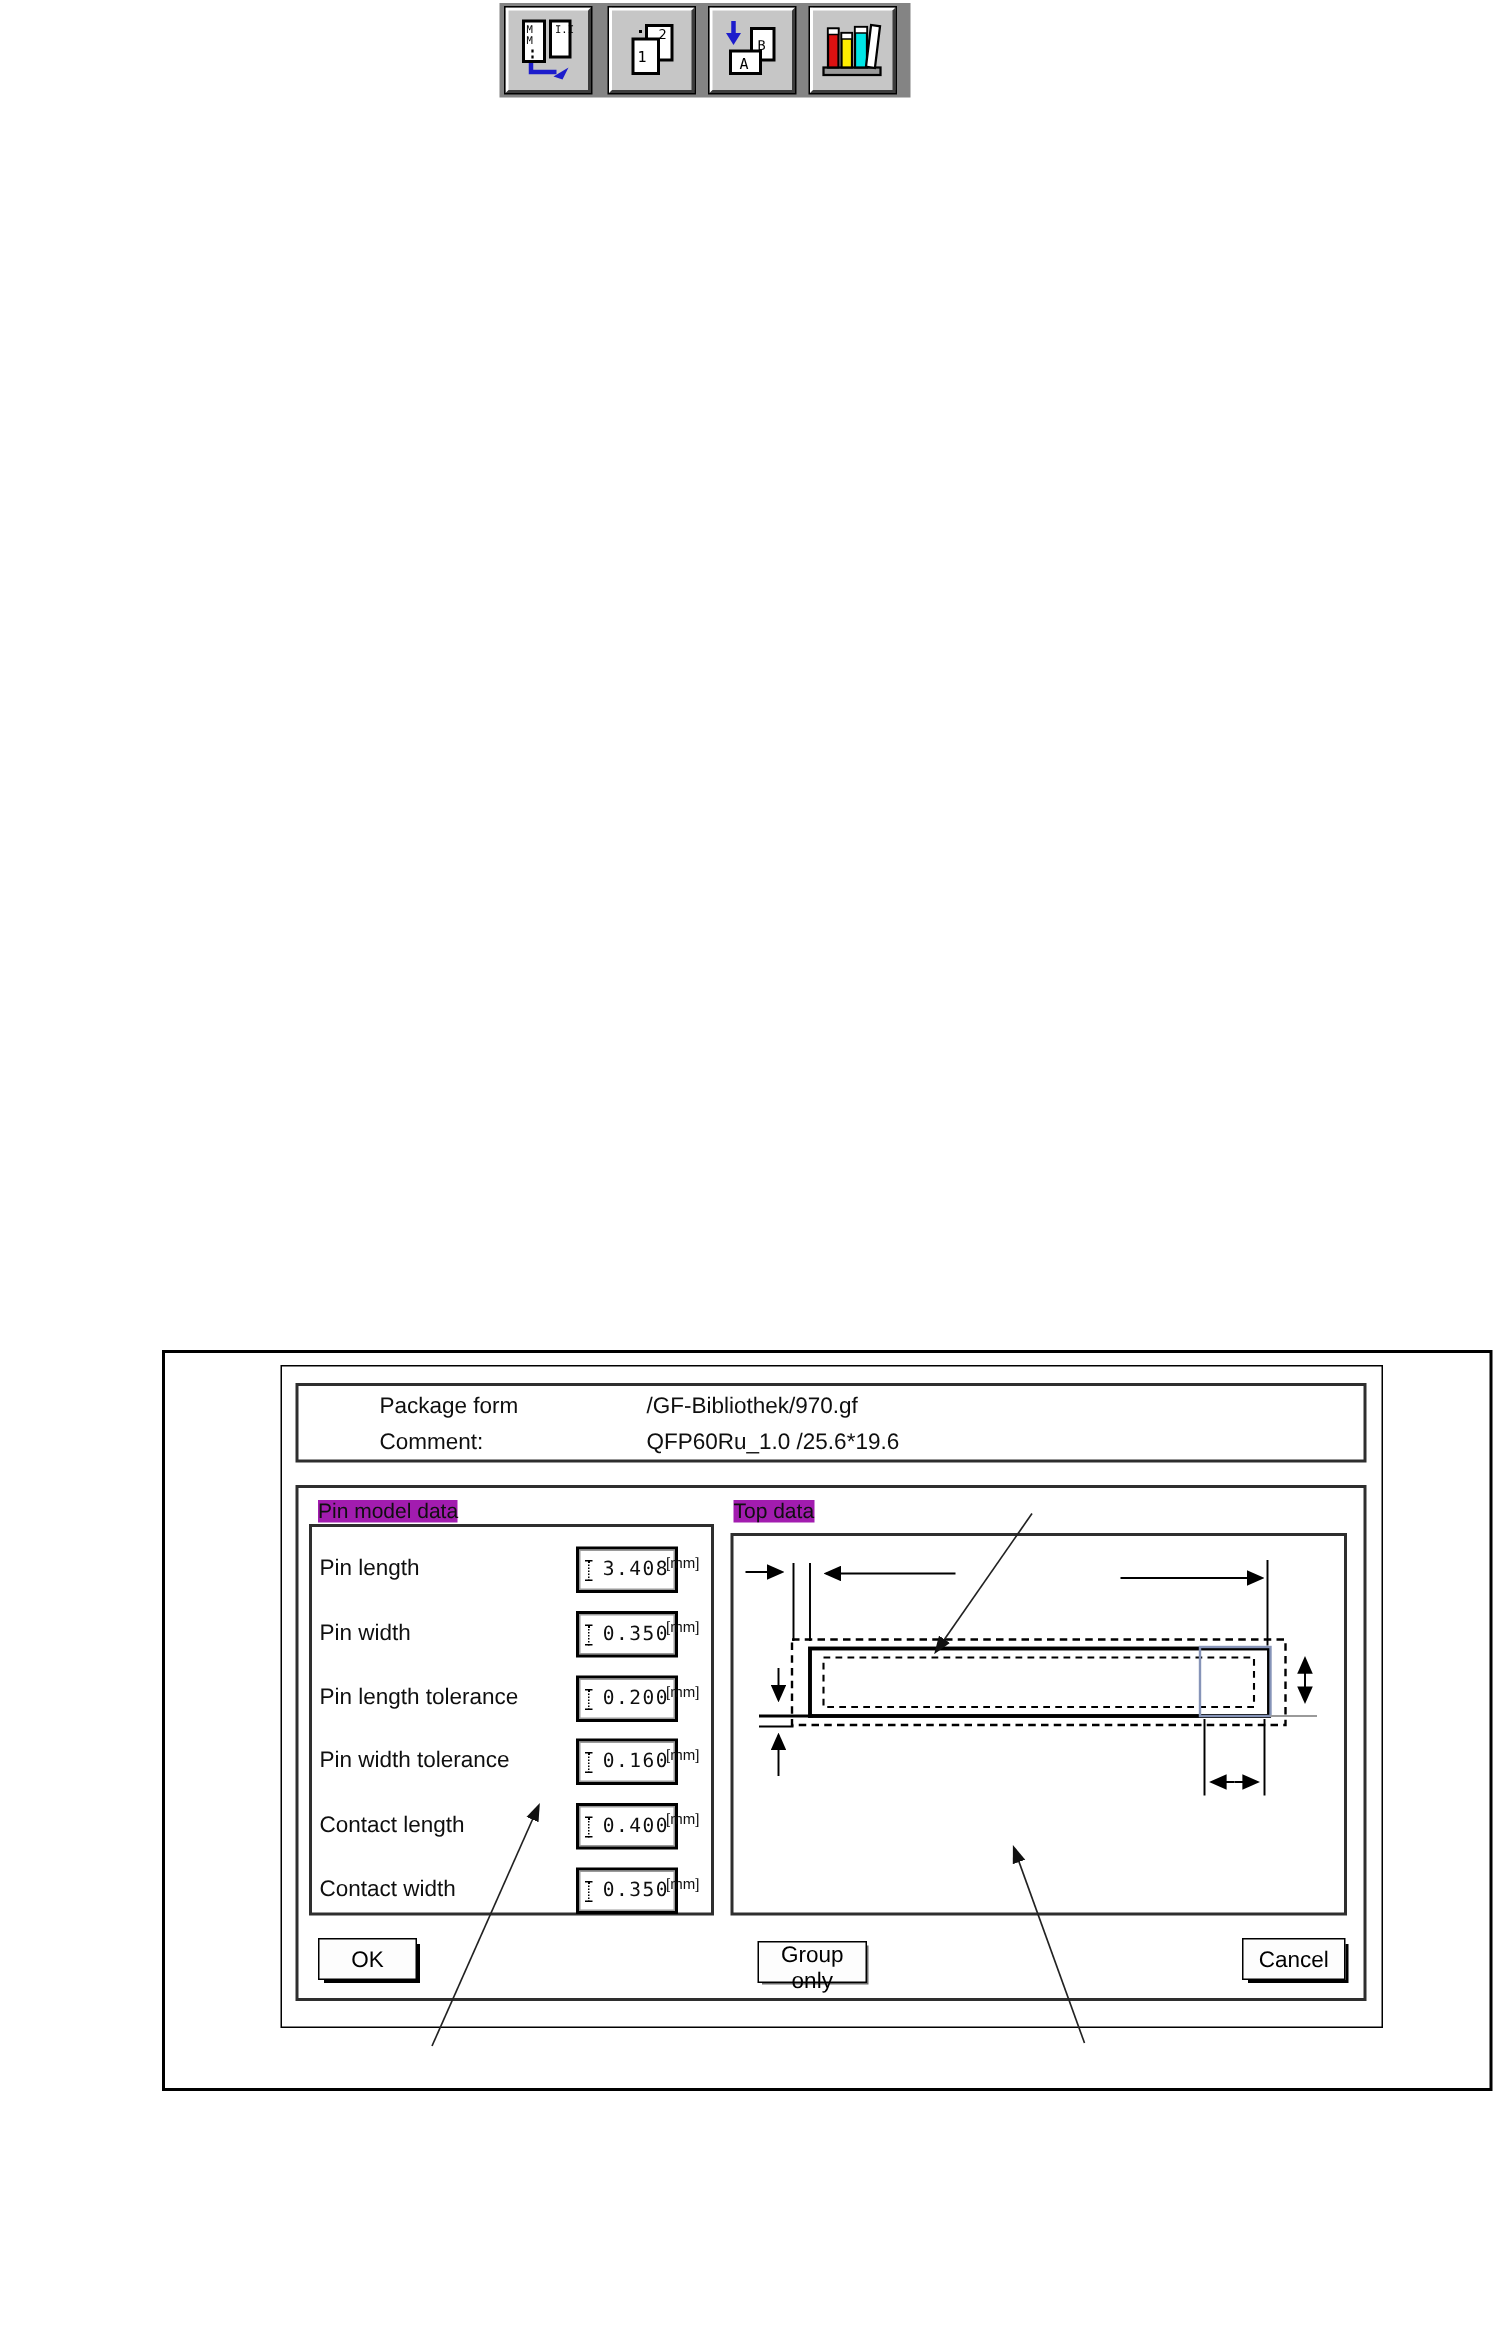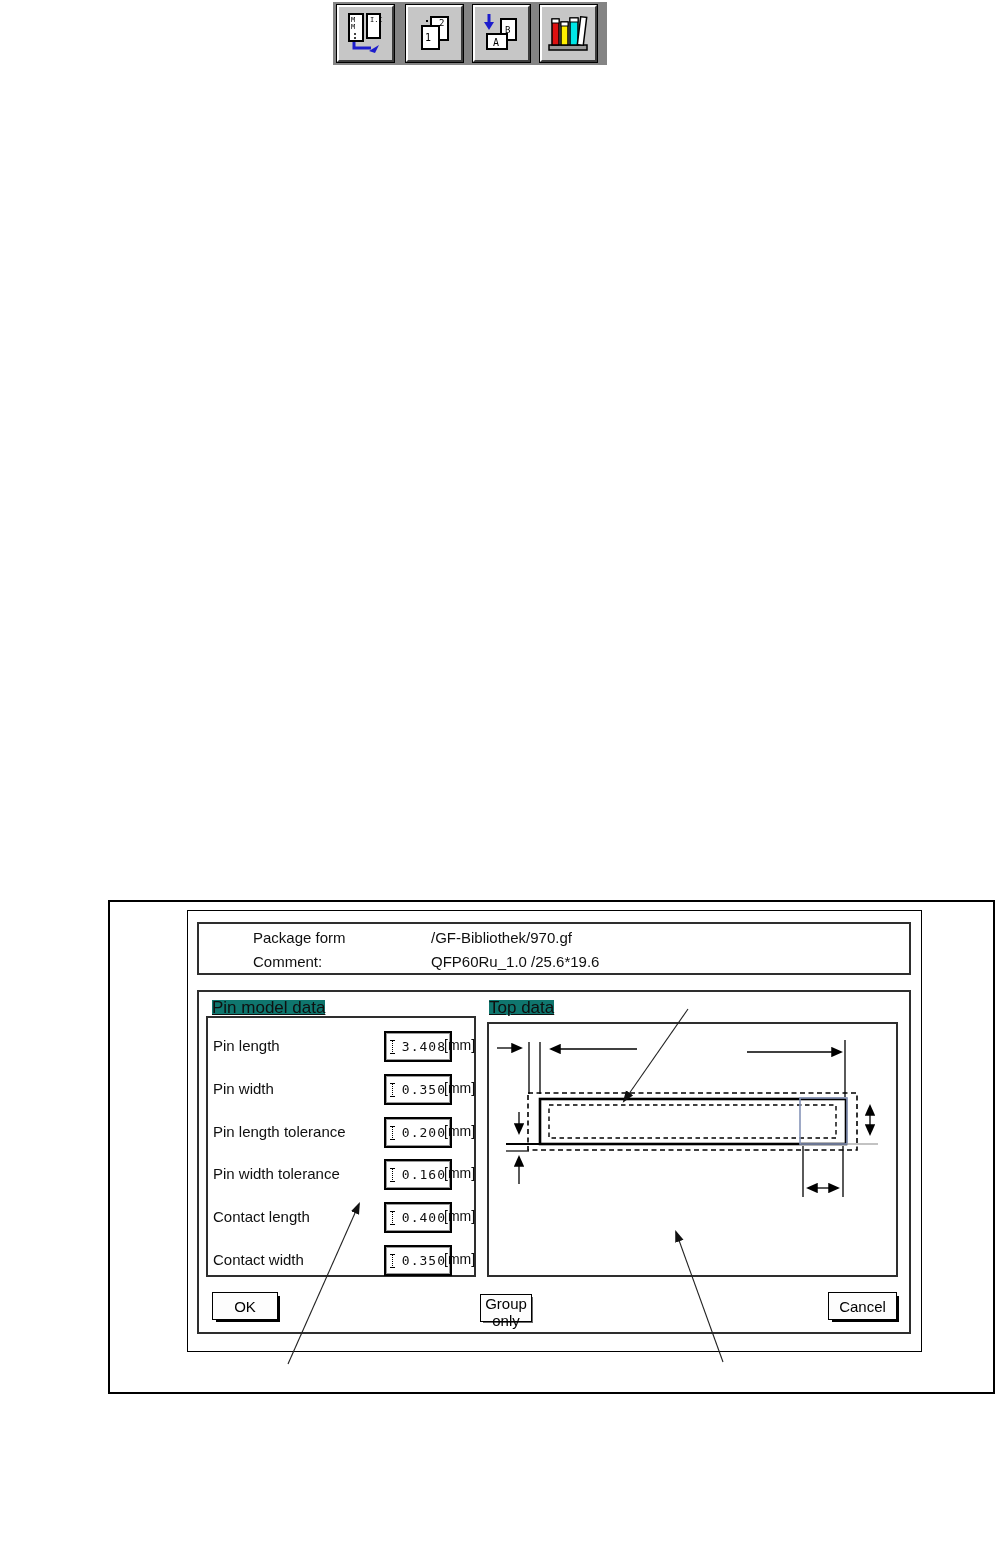--- a/index.html
+++ b/index.html
@@ -18,29 +18,29 @@
   #figure-box{left:108px;top:900px;width:887px;height:494px;border:2px solid #000;}
   #dialog-frame{left:187px;top:910px;width:735px;height:442px;border:1px solid #000;background:#fff;}
 
   .groupbox{border:2px solid #2e2e2e;background:#fff;}
   #header-box{left:197px;top:922px;width:714px;height:53px;}
   #main-box{left:197px;top:990px;width:714px;height:344px;}
   #pin-box{left:206px;top:1016px;width:270px;height:261px;}
   #view-box{left:487px;top:1022px;width:411px;height:255px;}
 
   .lbl{font-size:15px;line-height:16px;white-space:nowrap;margin-left:33px;}
-  .gtitle{font-size:17px;line-height:15px;white-space:nowrap;background:#0f766e;text-decoration:underline;}
+  .gtitle{font-size:14px;line-height:15px;white-space:nowrap;background:#a21caf;}
 
   .frow{left:213px;width:262px;height:28px;}
   .flabel{position:absolute;left:0;top:6px;font-size:15px;white-space:nowrap;}
   .fbox{position:absolute;left:171px;top:0;width:56px;height:27px;background:#fff;
         border:2px solid #000;box-shadow:0 0 0 1px #9a9a9a inset;
         display:flex;align-items:center;justify-content:space-between;padding:0 4px;}
   .fval{font-family:"DejaVu Sans Mono","Liberation Mono",monospace;font-size:13px;letter-spacing:1px;}
-  .unit{position:absolute;left:231px;top:6px;font-size:14px;white-space:nowrap;}
+  .unit{position:absolute;left:231px;top:6px;font-size:10px;white-space:nowrap;}
   .ibeam{position:relative;width:5px;height:16px;}
   .ibeam::before{content:"";position:absolute;left:2px;top:1px;bottom:1px;border-left:1px dotted #000;}
   .ibeam::after{content:"";position:absolute;left:0;right:0;top:1px;bottom:1px;
                 border-top:1px solid #000;border-bottom:1px solid #000;}
 
   .pbtn{font-family:Liberation Sans, sans-serif;font-size:15px;color:#000;
         background:#fdfdfd;border:1px solid #000;box-shadow:3px 3px 0 -1px #000;
         padding:0;cursor:pointer;}
   .pbtn.light{box-shadow:2px 2px 0 -1px #6a6a6a;}
 
@@ -166,21 +166,21 @@
       <span class="ibeam"></span>
       <span class="fval">0.350</span>
     </div>
     <span class="unit">[mm]</span>
   </div>
 
   <span class="abs gtitle" style="left:489px;top:1000px">Top data</span>
   <div class="abs groupbox" id="view-box"></div>
 
   <button class="abs pbtn" style="left:212px;top:1292px;width:66px;height:28px">OK</button>
-  <button class="abs pbtn light" style="left:480px;top:1294px;width:52px;height:28px">Group only</button>
+  <button class="abs pbtn light" style="left:505px;top:1294px;width:73px;height:28px">Group only</button>
   <button class="abs pbtn" style="left:828px;top:1292px;width:69px;height:28px">Cancel</button>
 
   <svg class="abs" id="overlay" viewBox="0 0 998 1560">
     <defs>
       <marker id="ah" markerWidth="9" markerHeight="8" refX="7.5" refY="4" orient="auto">
         <path d="M0,0 L9,4 L0,8 z" fill="#000"></path>
       </marker>
       <marker id="ahc" markerWidth="11" markerHeight="9" refX="9" refY="4.5" orient="auto">
         <path d="M0,0.5 L11,4.5 L0,8.5 z" fill="#111"></path>
       </marker>

